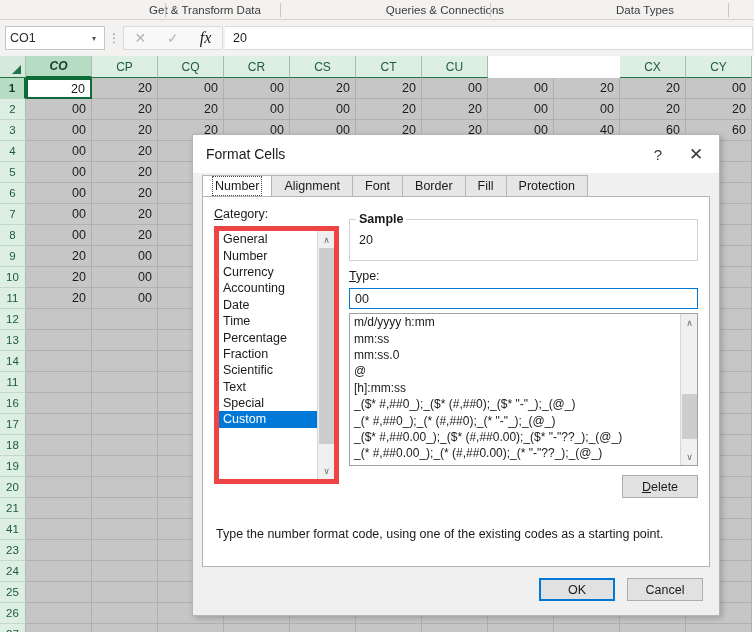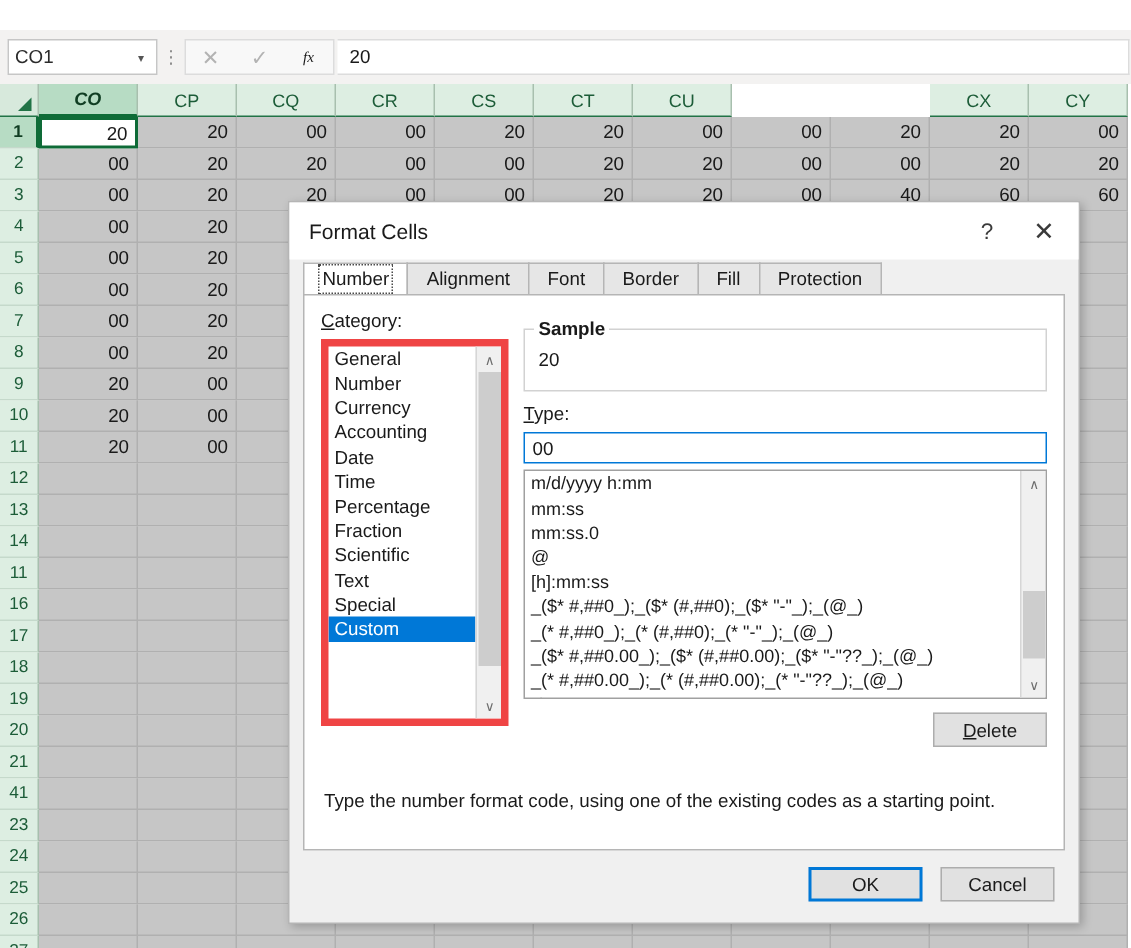--- a/index.html
+++ b/index.html
@@ -49,21 +49,21 @@
   }
   .fx-group {
     width: 100px; height: 24px; background: #f8f8f8; border: 1px solid #dcdcdc;
     display: flex; align-items: center; justify-content: space-around;
   }
   .fx-btn {
     width: 28px; height: 22px; display: flex; align-items: center;
     justify-content: center; color: #b3b3b3; font-size: 14px;
   }
   .fx-btn.fx-italic { color: #1a1a1a; font-family: "Liberation Serif", serif;
-    font-style: italic; font-size: 10px; }
+    font-style: italic; font-size: 16px; }
   .fbar-input {
     margin-left: 2px; flex: 1; height: 24px; margin-right: 1px;
     background: #ffffff; border: 1px solid #dcdcdc; border-left: none;
     display: flex; align-items: center; padding-left: 8px;
     font-size: 12.5px; color: #1a1a1a;
   }
 
   
   .grid { position: absolute; top: 56px; left: 0; width: 754px; height: 576px;
           background: #ffffff; }
@@ -234,20 +234,35 @@
     font-size: 12.5px; color: #1a1a1a;
   }
   .btn.ok { right: 104px; border: 2px solid #0078d7; }
   .btn.cancel { right: 16px; }
 </style>
 </head>
 <body>
 
 <div id="app">
 
+  <div class="ribbon-strip">
+    <div class="ribbon-group" style="left:90px;width:230px">
+      <span>Get &amp; Transform Data</span>
+    </div>
+    <div class="ribbon-group" style="left:330px;width:230px">
+      <span>Queries &amp; Connections</span>
+    </div>
+    <div class="ribbon-group" style="left:560px;width:170px">
+      <span>Data Types</span>
+    </div>
+    <div class="ribbon-sep" style="left:165px"></div>
+    <div class="ribbon-sep" style="left:280px"></div>
+    <div class="ribbon-sep" style="left:490px"></div>
+    <div class="ribbon-sep" style="left:728px"></div>
+  </div>
 
   <div class="fbar">
     <div class="namebox">
       <span class="nb-val">CO1</span>
       <span class="nb-arrow">▾</span>
     </div>
     <div class="kebab">⋮</div>
     <div class="fx-group">
       <div class="fx-btn">✕</div>
       <div class="fx-btn">✓</div>

